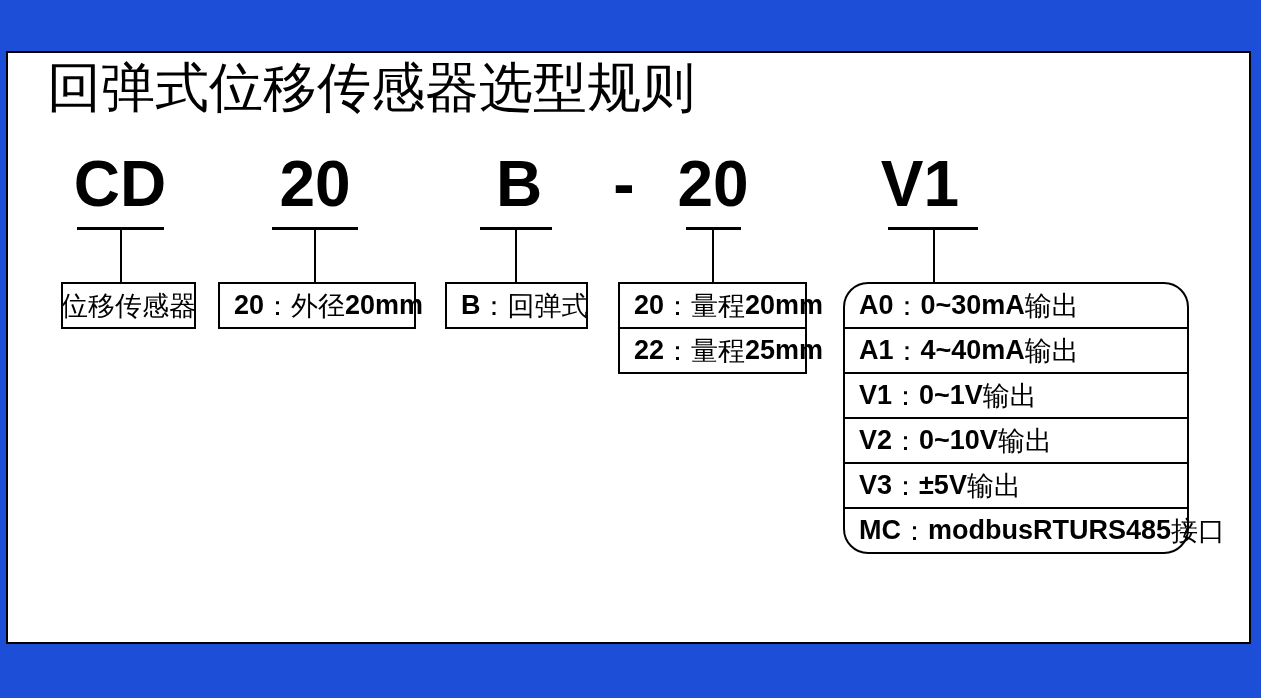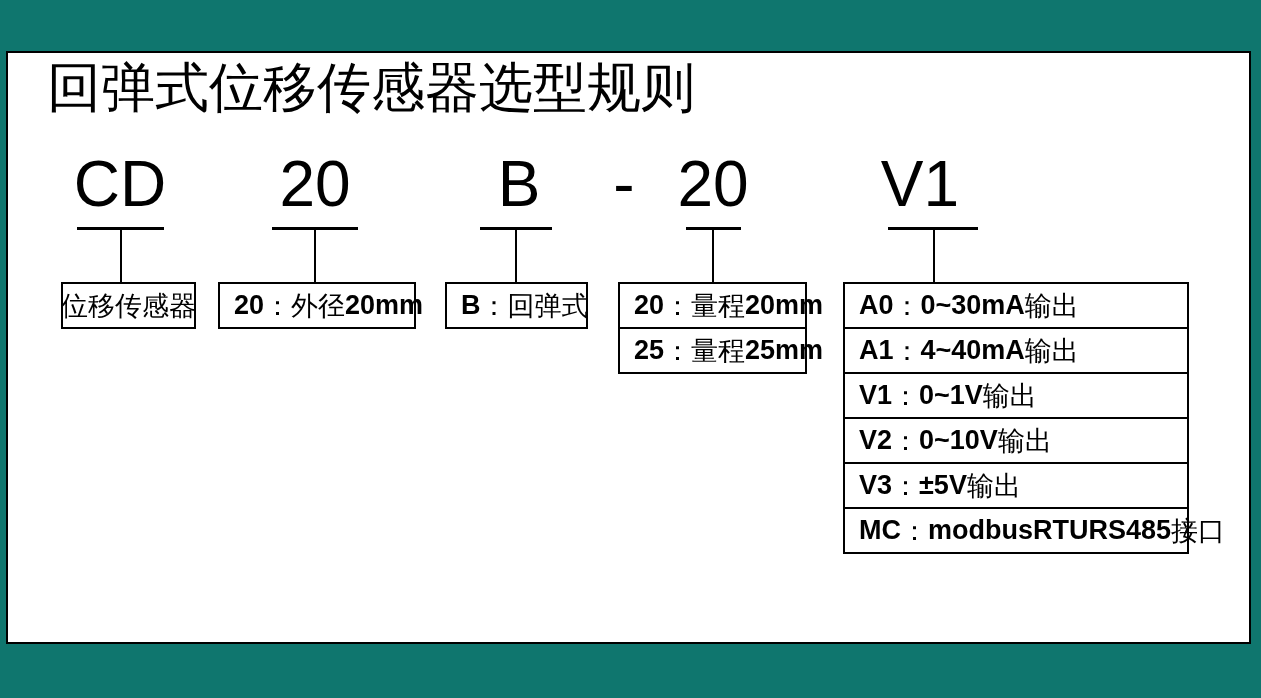--- a/index.html
+++ b/index.html
@@ -1,35 +1,35 @@
 <!DOCTYPE html>
 <html><head>
 <meta charset="utf-8">
 <style>
   html,body{margin:0;padding:0;background:#ffffff;}
   #stage{
     position:relative;
     width:1261px;height:698px;
-    background:#0f766e;
+    background:#1d4ed8;
     font-family:"Liberation Sans", sans-serif;
     color:#000;
     overflow:hidden;
   }
   .frame{
     position:absolute;left:6px;top:51px;width:1245px;height:593px;
     border:2px solid #000;box-sizing:border-box;background:#fff;
   }
   .title{
     position:absolute;left:47px;top:60px;
     font-family:"Liberation Serif","DejaVu Serif",serif;
     font-size:54px;line-height:1.05;letter-spacing:0px;white-space:nowrap;
   }
   .code{
     position:absolute;top:152px;line-height:1;
-    font-size:64px;font-weight:normal;white-space:nowrap;
+    font-size:64px;font-weight:bold;white-space:nowrap;
     transform:translateX(-50%);
   }
   .code.c1{left:120px;} .code.c2{left:315px;} .code.c3{left:519px;}
   .code.c4{left:624px;} .code.c5{left:713px;} .code.c6{left:920px;}
   .tick{position:absolute;top:227px;height:3px;background:#000;}
   .tick.t1{left:77px;width:87px;}
   .tick.t2{left:272px;width:86px;}
   .tick.t3{left:480px;width:72px;}
   .tick.t4{left:686px;width:55px;}
   .tick.t5{left:888px;width:90px;}
@@ -37,21 +37,21 @@
   .drop.d1{left:120px;} .drop.d2{left:314px;} .drop.d3{left:515px;}
   .drop.d4{left:712px;} .drop.d5{left:933px;}
   .legend-box{
     position:absolute;top:282px;
     border:2px solid #000;box-sizing:border-box;background:#fff;
   }
   .legend-box.b1{left:61px;width:135px;}
   .legend-box.b2{left:218px;width:198px;}
   .legend-box.b3{left:445px;width:143px;}
   .legend-box.b4{left:618px;width:189px;}
-  .legend-box.b5{left:843px;width:346px;}
+  .legend-box.b5{left:843px;width:346px;border-radius:25px;}
   .row{
     display:flex;align-items:center;
     height:43px;padding-left:14px;
     font-size:27px;white-space:pre;
   }
   .row.mid{border-bottom:2px solid #000;}
   .row.center{justify-content:center;padding-left:0;border-radius:9px;}
   .lat{font-weight:bold;}
   .example{
     position:absolute;left:75px;top:578px;
@@ -92,21 +92,21 @@
   <div class="legend-box b2">
     <div class="row"><span class="lat">20</span>：外径<span class="lat">20mm</span></div>
   </div>
 
   <div class="legend-box b3">
     <div class="row"><span class="lat">B</span>：回弹式</div>
   </div>
 
   <div class="legend-box b4">
     <div class="row mid"><span class="lat">20</span>：量程<span class="lat">20mm</span></div>
-    <div class="row"><span class="lat">25</span>：量程<span class="lat">25mm</span></div>
+    <div class="row"><span class="lat">22</span>：量程<span class="lat">25mm</span></div>
   </div>
 
   <div class="legend-box b5">
     <div class="row mid"><span class="lat">A0</span>：<span class="lat">0~30</span>  <span class="lat">mA</span>输出</div>
     <div class="row mid"><span class="lat">A1</span>：<span class="lat">4~40</span>  <span class="lat">mA</span>输出</div>
     <div class="row mid"><span class="lat">V1</span>：<span class="lat">0~1</span>    <span class="lat">V</span>输出</div>
     <div class="row mid"><span class="lat">V2</span>：<span class="lat">0~10</span>  <span class="lat">V</span>输出</div>
     <div class="row mid"><span class="lat">V3</span>：<span class="lat">±5</span>      <span class="lat">V</span>输出</div>
     <div class="row"><span class="lat">MC</span>：<span class="lat">modbus</span> <span class="lat">RTU</span> <span class="lat">RS485</span>接口</div>
   </div>

